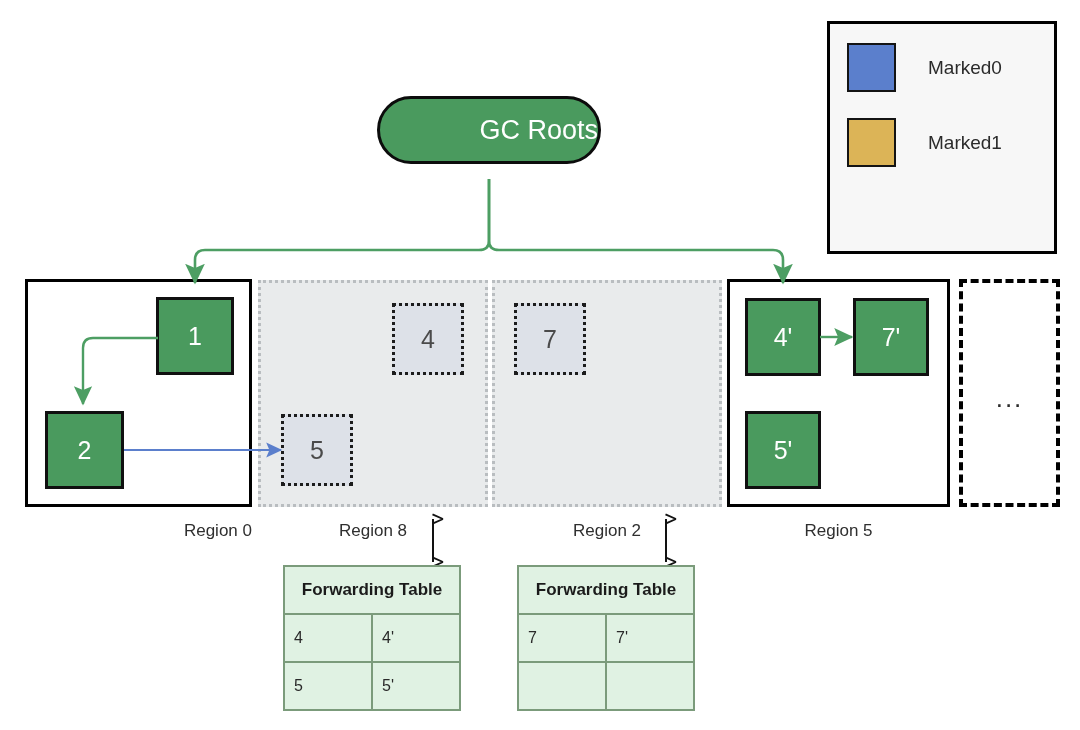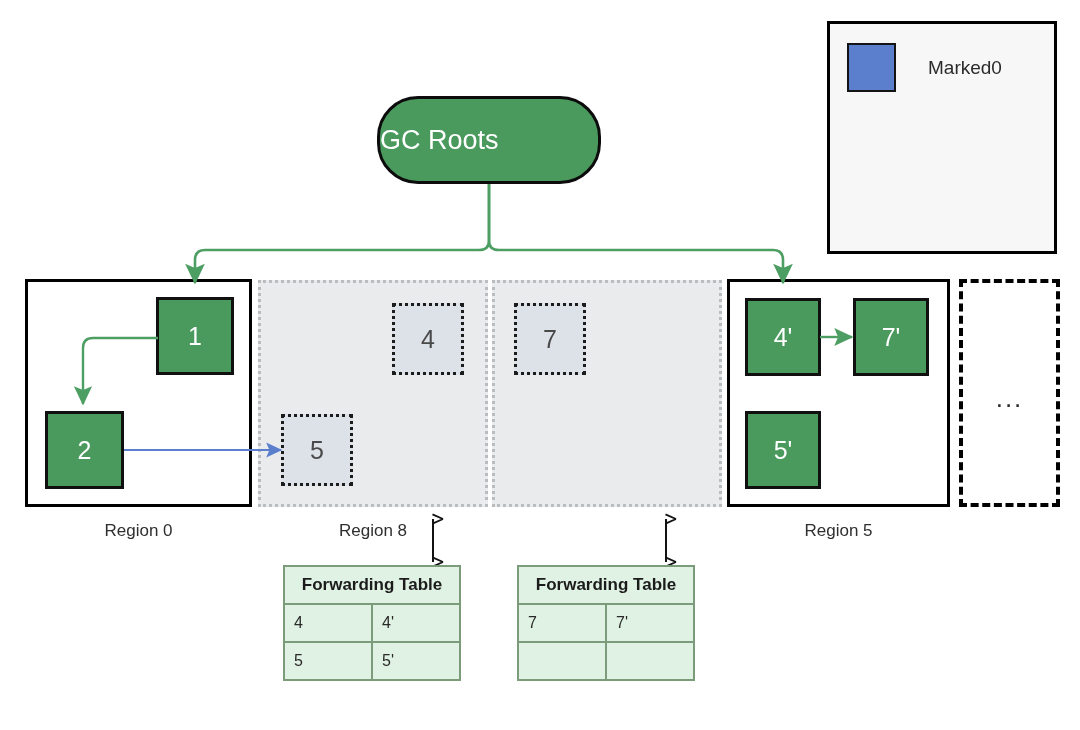--- a/index.html
+++ b/index.html
@@ -61,27 +61,27 @@
     font-size: 19px;
     color: #2b2b2b;
     white-space: nowrap;
   }
   
   .gc-roots {
     position: absolute;
     left: 377px;
     top: 96px;
     width: 224px;
-    height: 88px;
+    height: 68px;
     border-radius: 41px;
     border: 3px solid #0c0c0c;
     box-sizing: border-box;
     display: flex;
     align-items: center;
-    justify-content: flex-start;
+    justify-content: flex-end;
     font-size: 27px;
     color: #ffffff;
     z-index: 7;
   }
   
   .region {
     position: absolute;
     box-sizing: border-box;
     z-index: 2;
   }
@@ -137,21 +137,21 @@
     position: absolute;
     border-collapse: collapse;
     background: #e0f0e0;
     z-index: 6;
     table-layout: fixed;
   }
   .fwd-table th,
   .fwd-table td {
     border: 2px solid #7b9b7b;
     background: #e0f2e3;
-    height: 38px;
+    height: 48px;
     box-sizing: border-box;
   }
   .fwd-table th {
     font-size: 17px;
     font-weight: bold;
     color: #1b1b1b;
     text-align: center;
   }
   .fwd-table td {
     font-size: 16px;
@@ -195,48 +195,53 @@
     <path d="M433,519 L433,562" fill="none" stroke="#121212" stroke-width="2" marker-start="url(#barbDown)" marker-end="url(#barbUp)"></path>
 
     <path d="M666,519 L666,562" fill="none" stroke="#121212" stroke-width="2" marker-start="url(#barbDown)" marker-end="url(#barbUp)"></path>
   </svg>
 
   <div class="legend">
     <div class="legend-row" style="top:19px;">
       <span class="legend-swatch" style="background:#5b7fcc;"></span>
       <span class="legend-label">Marked0</span>
     </div>
+    <div class="legend-row" style="top:94px;">
+      <span class="legend-swatch" style="background:#dcb457;"></span>
+      <span class="legend-label">Marked1</span>
+    </div>
   </div>
 
   <div class="gc-roots" style="background:#4a9a5e;">
     <span>GC Roots</span>
   </div>
 
   <div class="region solid" style="left:25px; top:279px; width:227px; height:228px;"></div>
   <div class="obj live" style="left:156px; top:297px; width:78px; height:78px; background:#4a9a5e;">
     <span>1</span>
   </div>
   <div class="obj live" style="left:45px; top:411px; width:79px; height:78px; background:#4a9a5e;">
     <span>2</span>
   </div>
-  <div class="region-label" style="left:25px; top:521px; width:227px;">Region 0</div>
+  <div class="region-label" style="left:25px; top:521px; width:227px;text-align:right;">Region 0</div>
 
   <div class="region dotted" style="left:258px; top:280px; width:230px; height:227px;"></div>
   <div class="obj stale" style="left:392px; top:303px; width:72px; height:72px;">
     <span>4</span>
   </div>
   <div class="obj stale" style="left:281px; top:414px; width:72px; height:72px;">
     <span>5</span>
   </div>
   <div class="region-label" style="left:258px; top:521px; width:230px;">Region 8</div>
 
   <div class="region dotted" style="left:492px; top:280px; width:230px; height:227px;"></div>
   <div class="obj stale" style="left:514px; top:303px; width:72px; height:72px;">
     <span>7</span>
   </div>
+  <div class="region-label" style="left:492px; top:521px; width:230px;">Region 2</div>
 
   <div class="region solid" style="left:727px; top:279px; width:223px; height:228px;"></div>
   <div class="obj live" style="left:745px; top:298px; width:76px; height:78px; background:#4a9a5e;">
     <span>4'</span>
   </div>
   <div class="obj live" style="left:853px; top:298px; width:76px; height:78px; background:#4a9a5e;">
     <span>7'</span>
   </div>
   <div class="obj live" style="left:745px; top:411px; width:76px; height:78px; background:#4a9a5e;">
     <span>5'</span>

